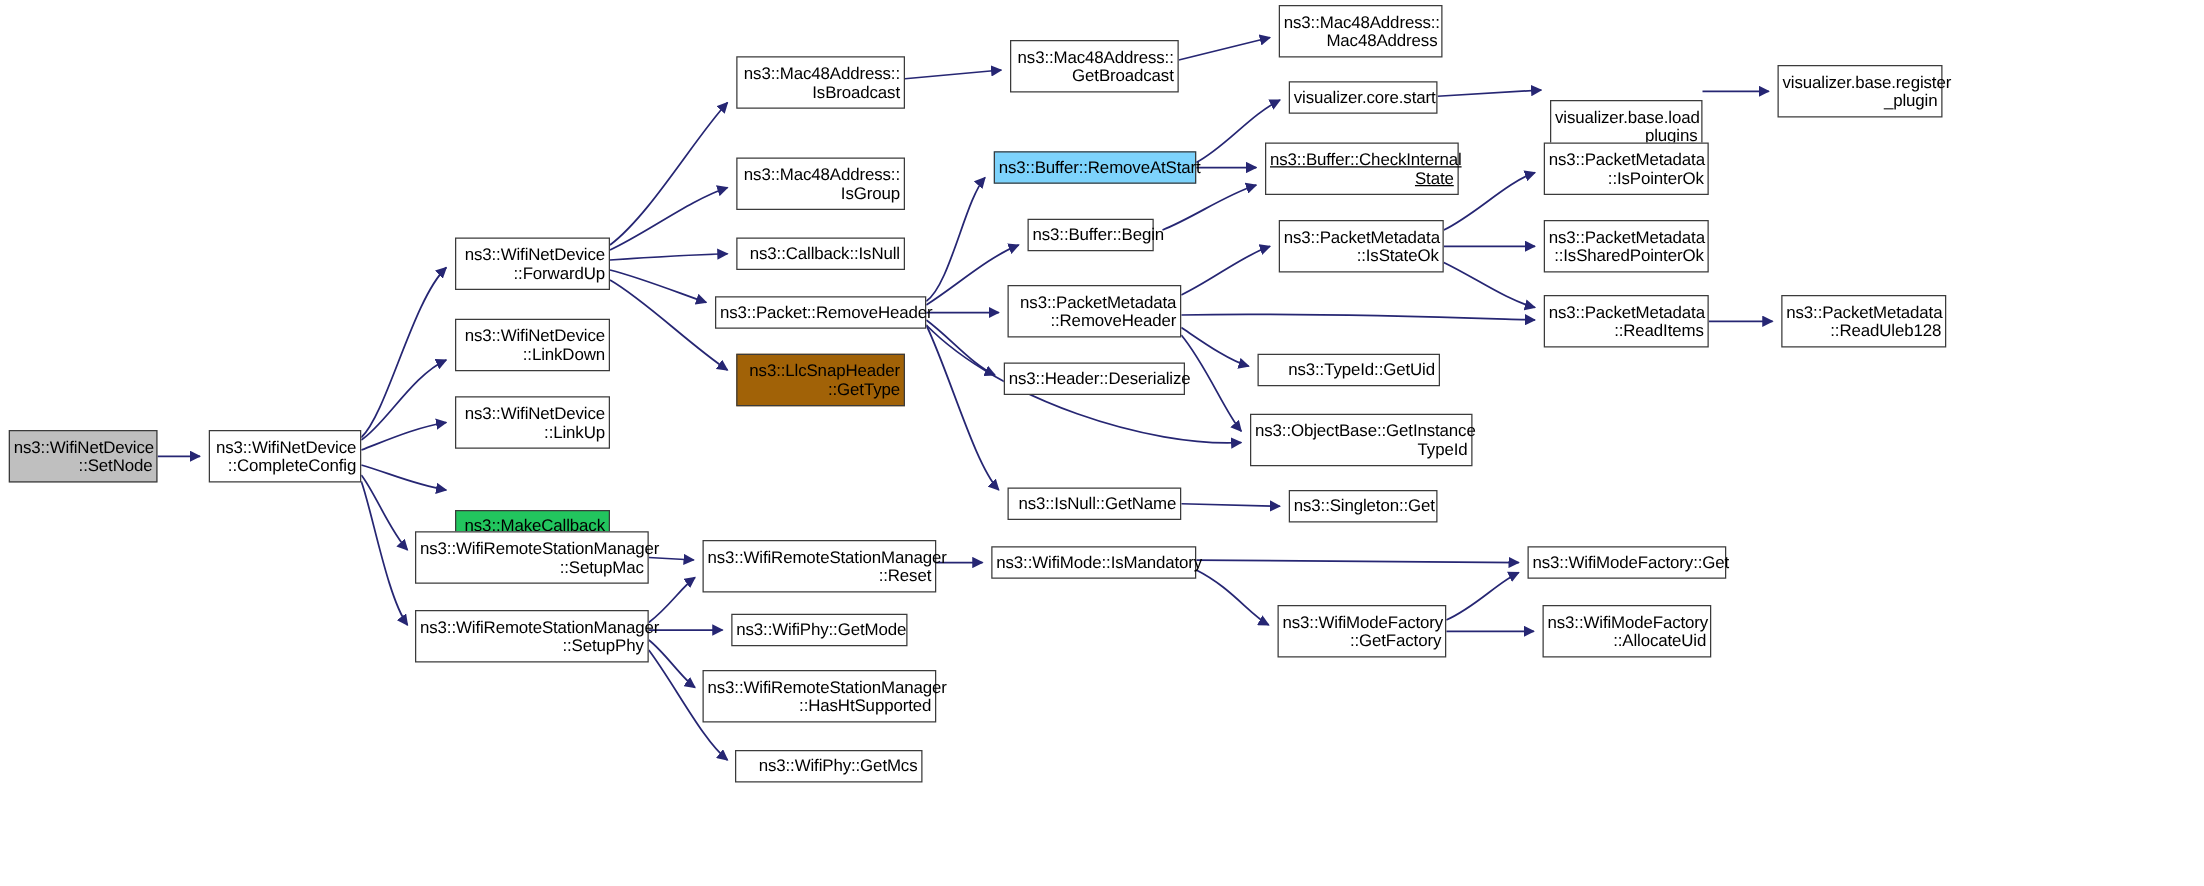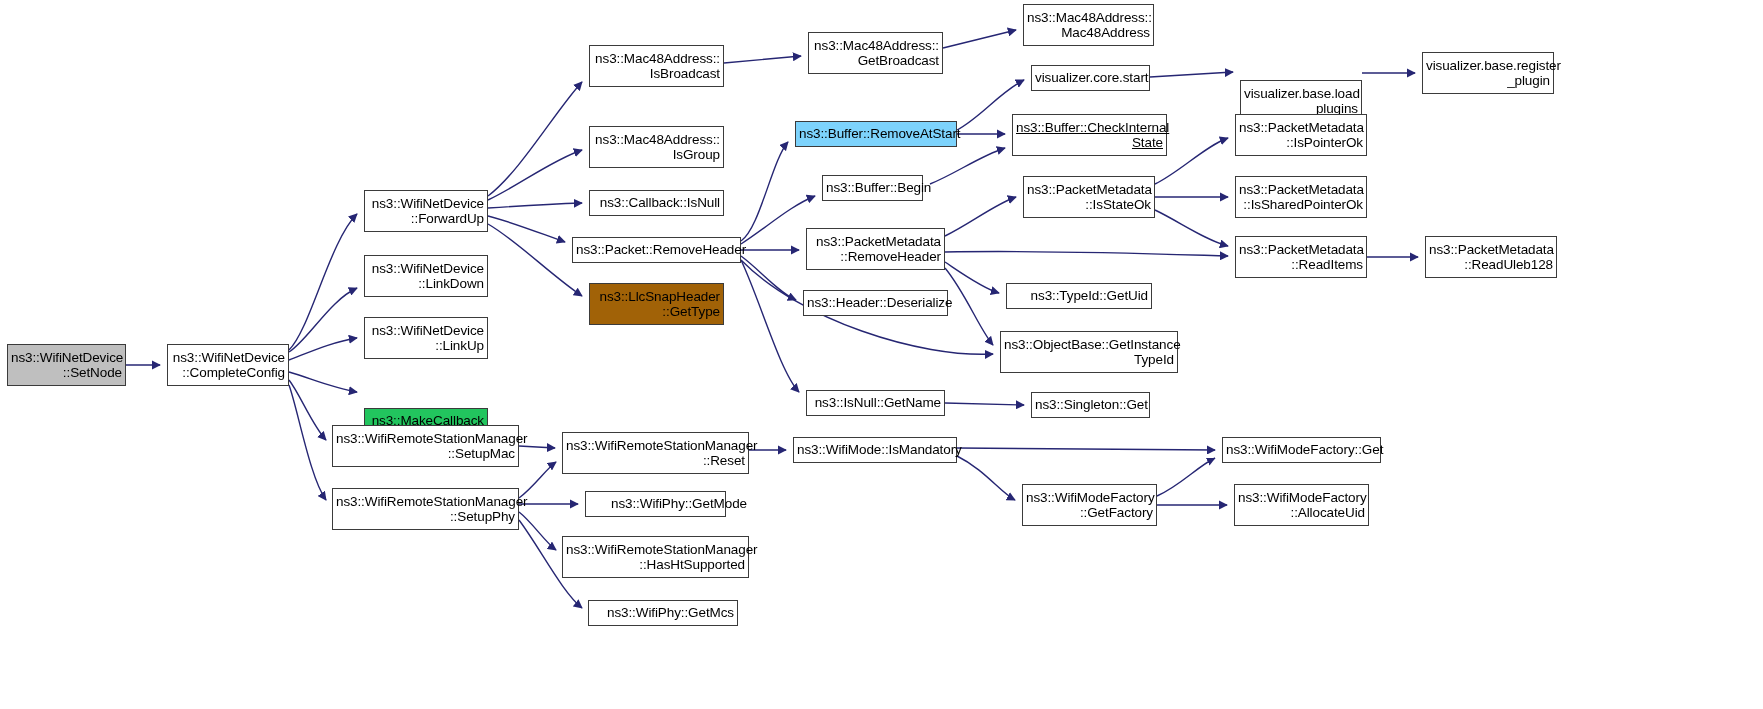--- a/index.html
+++ b/index.html
@@ -126,21 +126,21 @@
       <div class="node" style="left: 589px; top: 45px; width: 135px; height: 42px; border-color: rgb(59, 59, 59); background: rgb(255, 255, 255);"><span class="node-label">ns3::Mac48Address::
 IsBroadcast</span></div>
       <div class="node" style="left: 589px; top: 126px; width: 135px; height: 42px; border-color: rgb(59, 59, 59); background: rgb(255, 255, 255);"><span class="node-label">ns3::Mac48Address::
 IsGroup</span></div>
       <div class="node" style="left: 589px; top: 190px; width: 135px; height: 26px; border-color: rgb(59, 59, 59); background: rgb(255, 255, 255);"><span class="node-label">ns3::Callback::IsNull</span></div>
       <div class="node" style="left: 572px; top: 237px; width: 169px; height: 26px; border-color: rgb(59, 59, 59); background: rgb(255, 255, 255);"><span class="node-label">ns3::Packet::RemoveHeader</span></div>
       <div class="node" style="left: 589px; top: 283px; width: 135px; height: 42px; border-color: rgb(59, 59, 59); background: #a16207;"><span class="node-label">ns3::LlcSnapHeader
 ::GetType</span></div>
       <div class="node" style="left: 562px; top: 432px; width: 187px; height: 42px; border-color: rgb(59, 59, 59); background: rgb(255, 255, 255);"><span class="node-label">ns3::WifiRemoteStationManager
 ::Reset</span></div>
-      <div class="node" style="left: 585px; top: 491px; width: 141px; height: 26px; border-color: rgb(59, 59, 59); background: rgb(255, 255, 255); padding-left: 22px;"><span class="node-label">ns3::WifiPhy::GetMode</span></div>
+      <div class="node" style="left: 585px; top: 491px; width: 141px; height: 26px; border-color: rgb(59, 59, 59); background: rgb(255, 255, 255);"><span class="node-label">ns3::WifiPhy::GetMode</span></div>
       <div class="node" style="left: 562px; top: 536px; width: 187px; height: 42px; border-color: rgb(59, 59, 59); background: rgb(255, 255, 255);"><span class="node-label">ns3::WifiRemoteStationManager
 ::HasHtSupported</span></div>
       <div class="node" style="left: 588px; top: 600px; width: 150px; height: 26px; border-color: rgb(59, 59, 59); background: rgb(255, 255, 255);"><span class="node-label">ns3::WifiPhy::GetMcs</span></div>
       <div class="node" style="left: 808px; top: 32px; width: 135px; height: 42px; border-color: rgb(59, 59, 59); background: rgb(255, 255, 255);"><span class="node-label">ns3::Mac48Address::
 GetBroadcast</span></div>
       <div class="node" style="left: 795px; top: 121px; width: 162px; height: 26px; border-color: rgb(59, 59, 59); background: #7dd3fc;"><span class="node-label">ns3::Buffer::RemoveAtStart</span></div>
       <div class="node" style="left: 822px; top: 175px; width: 101px; height: 26px; border-color: rgb(59, 59, 59); background: rgb(255, 255, 255);"><span class="node-label">ns3::Buffer::Begin</span></div>
       <div class="node" style="left: 806px; top: 228px; width: 139px; height: 42px; border-color: rgb(59, 59, 59); background: rgb(255, 255, 255);"><span class="node-label">ns3::PacketMetadata
 ::RemoveHeader</span></div>
       <div class="node" style="left: 803px; top: 290px; width: 145px; height: 26px; border-color: rgb(59, 59, 59); background: rgb(255, 255, 255);"><span class="node-label">ns3::Header::Deserialize</span></div>

